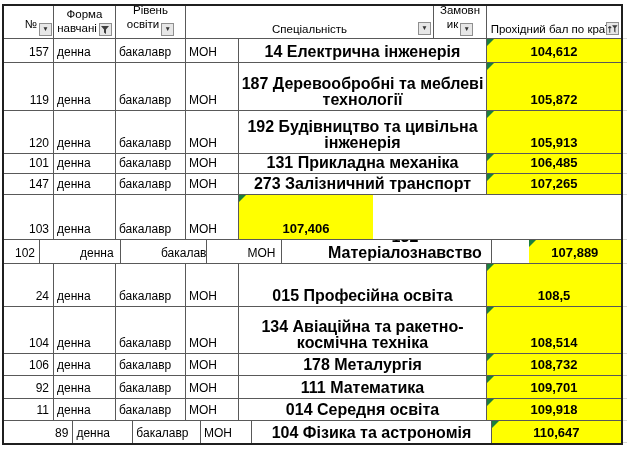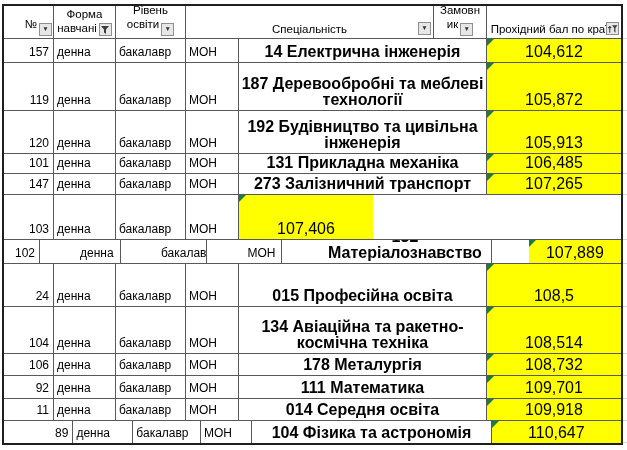--- a/index.html
+++ b/index.html
@@ -45,22 +45,22 @@
   .col-customer  { width:53px; }
   .col-specialty { width:248px; }
   .col-score     { width:134px; }
   .cell.col-no       { justify-content:flex-end; padding:0 4px 2px 0;text-align:right; }
   .cell.col-form, .cell.col-level, .cell.col-customer { padding:0 0 2px 3px; }
   .cell.col-specialty {
     justify-content:center; text-align:center; font-weight:bold;
     font-size:16px; line-height:16px; padding:0 2px 2px;
   }
   .cell.col-score {
-    position:relative; justify-content:center; text-align:center; font-weight:normal;
-    font-size:16px; background:var(--score-bg); padding-bottom:3px;
+    position:relative; justify-content:center; text-align:center; font-weight:bold;
+    font-size:13px; background:var(--score-bg); padding-bottom:3px;
   }
   .flag {
     position:absolute; top:0; left:0; width:0; height:0;
     border-top:7px solid var(--flag); border-right:7px solid transparent;
   }
   
   .ghost { position:absolute; top:4px; left:623px; width:4px; }
   .gline { box-sizing:border-box; border-bottom:1px solid #d8d8d8; }
 </style>
 </head>

